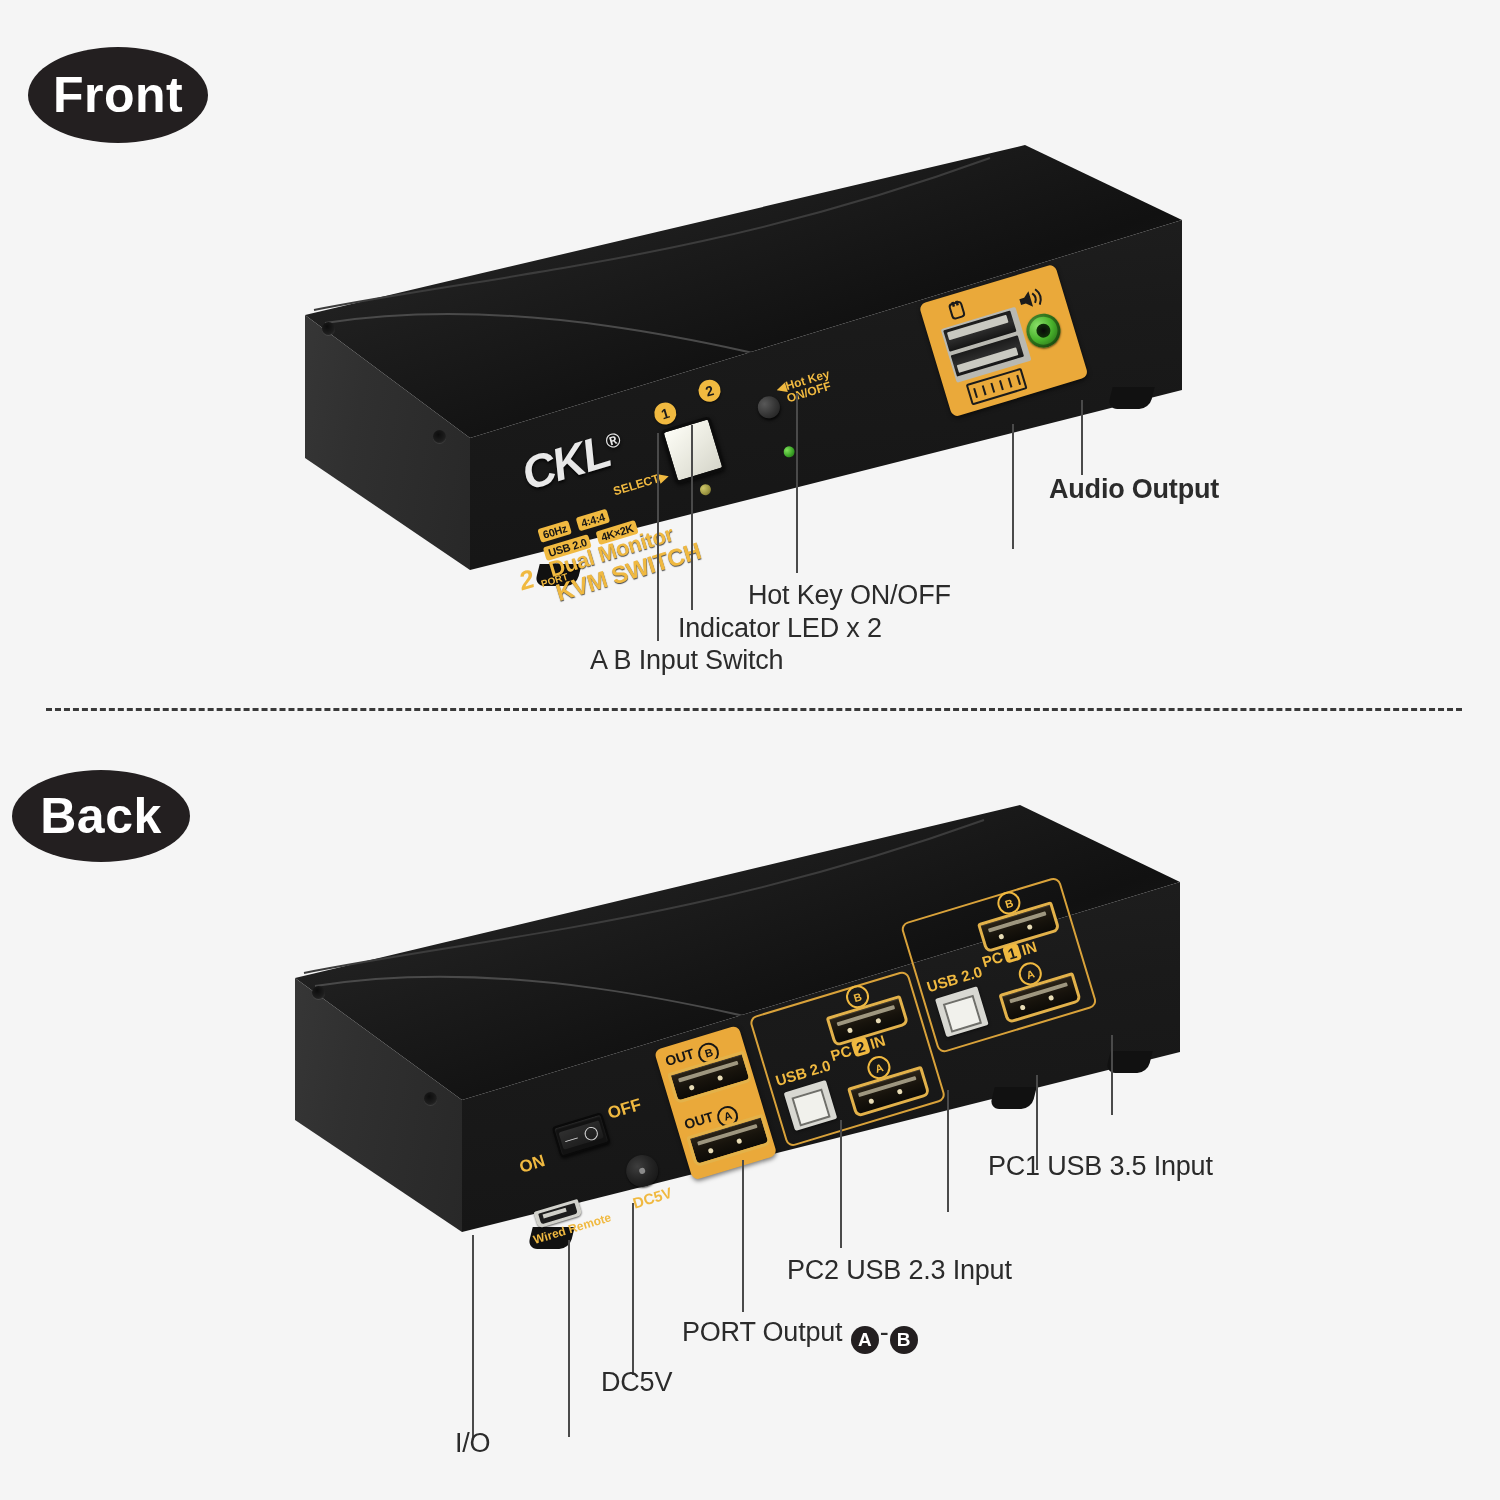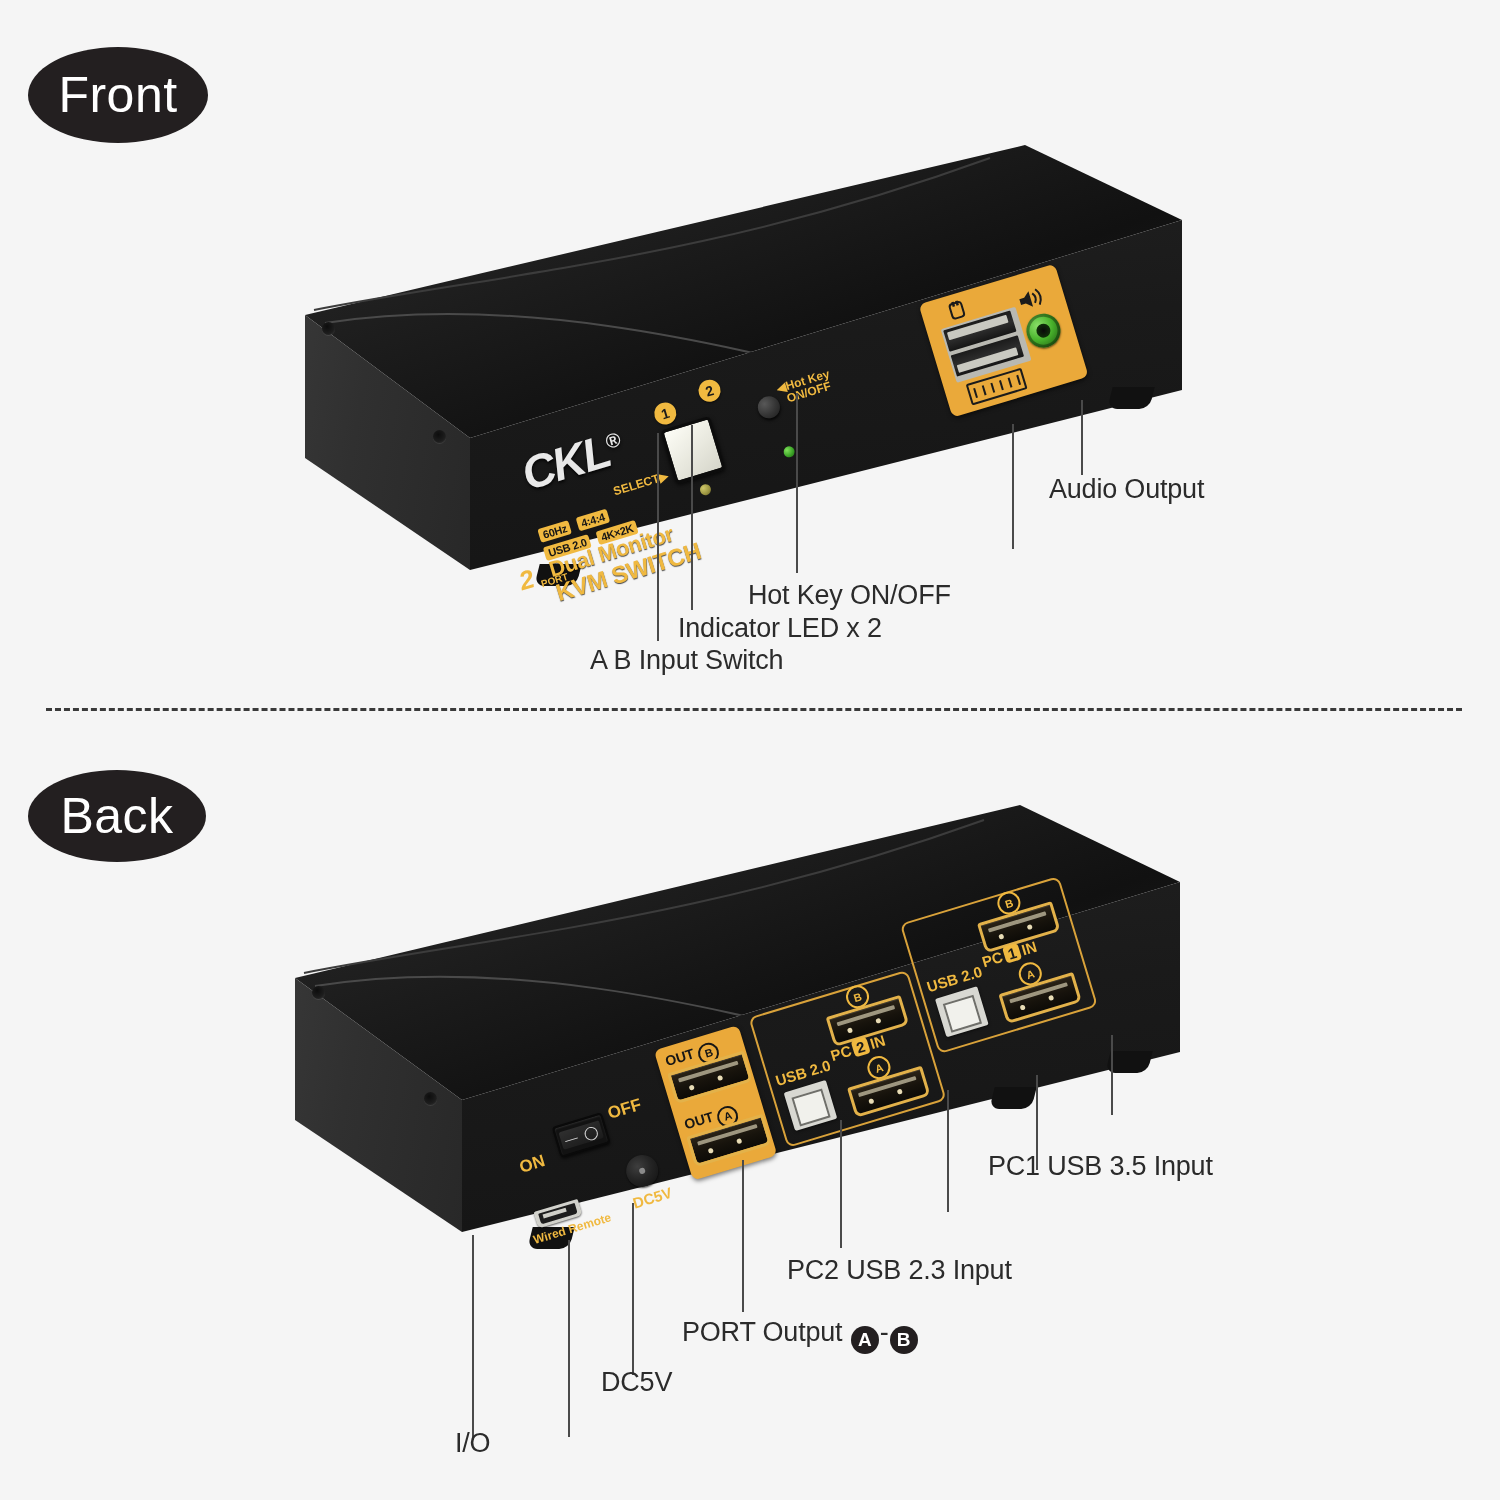--- a/index.html
+++ b/index.html
@@ -14,23 +14,24 @@
   .stage{position:absolute;left:0;top:0;width:1500px;height:1500px;}
 
   
   .badge-ellipse{
     position:absolute;
     background:#231f20;
     border-radius:50%;
     display:flex;align-items:center;justify-content:center;
     color:#ffffff;
     letter-spacing:.5px;
+    font-weight:bold;
   }
   #front-badge{left:28px;top:47px;width:180px;height:96px;font-size:50px;}
-  #back-badge{left:28px;top:770px;width:178px;height:92px;font-size:50px;}
+  #back-badge{left:12px;top:770px;width:178px;height:92px;font-size:50px;}
 
   
   #divider{
     position:absolute;left:46px;top:708px;width:1416px;height:0;
     border-top:3px dashed #3a3a3a;
   }
 
   
   .leader{position:absolute;background:#4a4a4a;width:2px;transform-origin:top left;}
 
@@ -333,21 +334,21 @@
 
   <div class="leader" style="left:657px;top:433px;height:208px;"></div>
   <div class="leader" style="left:691px;top:425px;height:185px;"></div>
   <div class="leader" style="left:796px;top:393px;height:180px;"></div>
   <div class="leader" style="left:1012px;top:424px;height:125px;"></div>
   <div class="leader" style="left:1081px;top:400px;height:75px;"></div>
 
   <div class="callout" style="left:590px;top:645px;">A B Input Switch</div>
   <div class="callout" style="left:678px;top:613px;">Indicator LED x 2</div>
   <div class="callout" style="left:748px;top:580px;">Hot Key ON/OFF</div>
-  <div class="callout" style="left:1049px;top:474px;">Audio Output</div>
+  <div class="callout" style="left:1049px;top:474px;font-weight:bold;">Audio Output</div>
 
   <div id="divider"></div>
 
   <div class="badge-ellipse" id="back-badge">
     <span>Back</span>
   </div>
 
   <div class="device" id="back-device" style="left:280px;top:800px;width:910px;height:470px;">
 
     <div class="face top-face" style="left:0;top:0;width:910px;height:300px;

